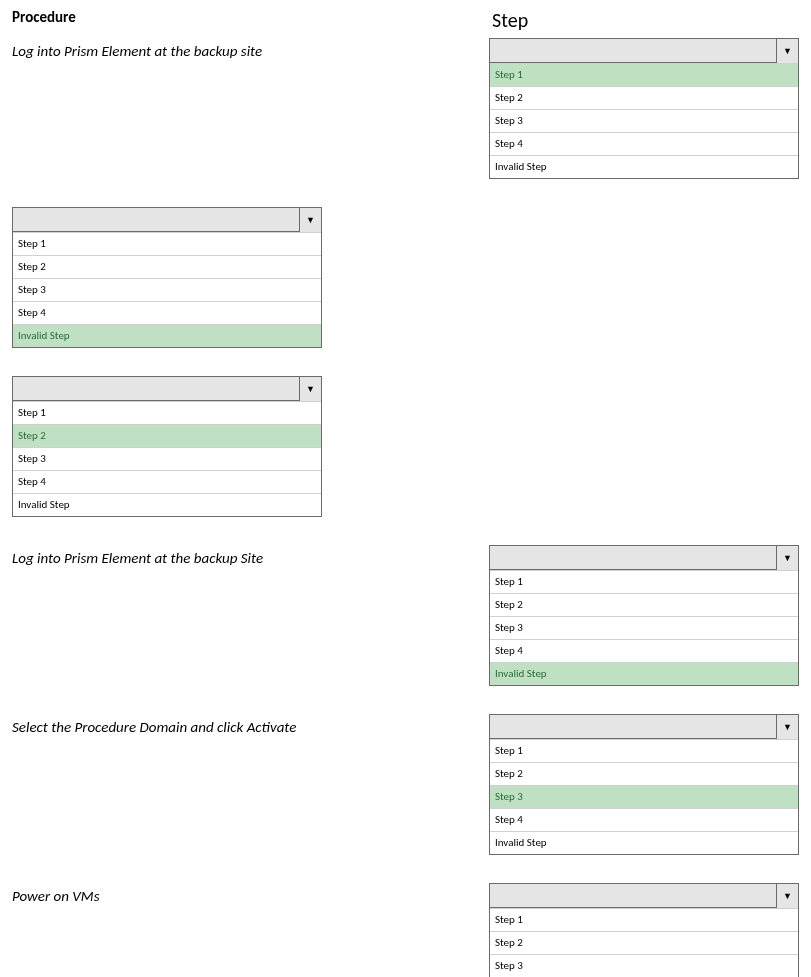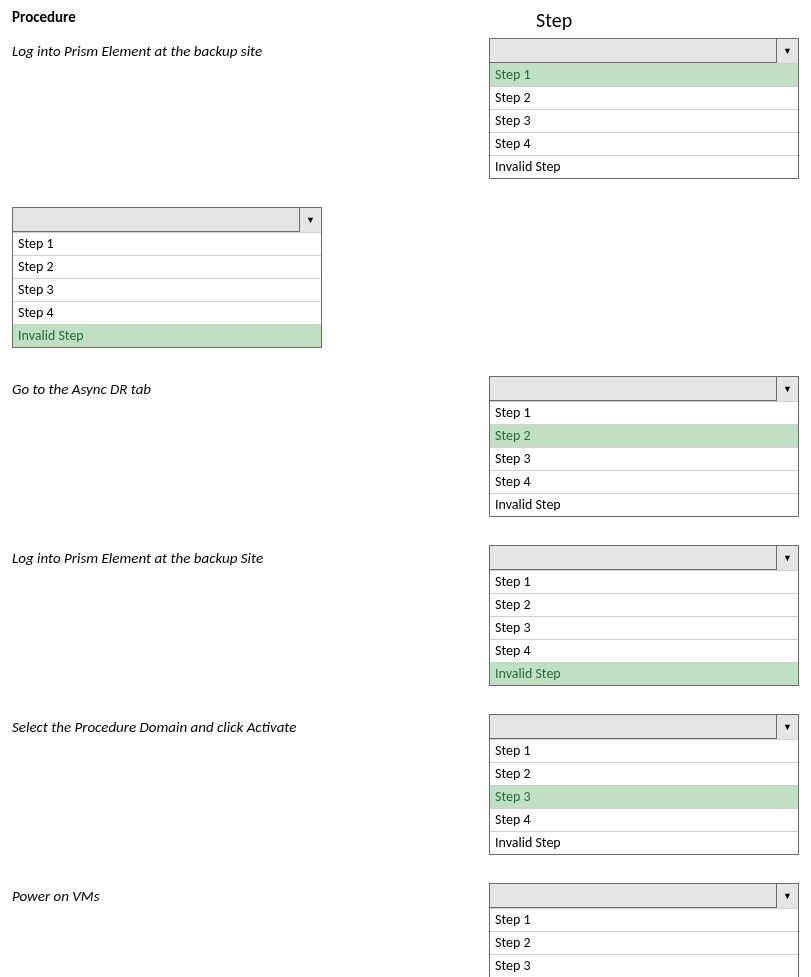--- a/index.html
+++ b/index.html
@@ -11,21 +11,20 @@
       font-family: Calibri, Arial, sans-serif;
       font-size: 15px;
       color: #000;
       background: #fff;
       padding: 8px 12px;
       width: 811px;
     }
     .headers {
       display: flex;
       margin-bottom: 6px;
-      gap: 44px;
     }
     .header-procedure {
       width: 480px;
       font-weight: bold;
       font-size: 15px;
     }
     .header-step {
       font-weight: normal;
       font-size: 20px;
     }
@@ -64,21 +63,21 @@
       height: 24px;
       border-left: 1px solid #6b6b6b;
       display: flex;
       align-items: center;
       justify-content: center;
       font-size: 9px;
       background: #e5e5e5;
     }
     .dropdown-option {
       padding: 1px 5px;
-      font-size: 14px;
+      font-size: 11px;
       line-height: 20px;
       border-top: 1px solid #d0d0d0;
     }
     .dropdown-option:first-of-type {
       border-top: none;
     }
     .dropdown-option.selected {
       background: #bfe0c2;
       color: #2a6b3a;
     }
@@ -117,21 +116,20 @@
           </div>
           <div class="dropdown-option">Step 1</div>
           <div class="dropdown-option">Step 2</div>
           <div class="dropdown-option">Step 3</div>
           <div class="dropdown-option">Step 4</div>
           <div class="dropdown-option selected">Invalid Step</div>
         </div>
       </div>
     </div>
     <div class="row">
-      <div class="procedure-cell">Go to the Async DR tab</div>
       <div class="step-cell">
         <div class="dropdown">
           <div class="dropdown-header">
             <div class="dropdown-header-value"></div>
             <div class="dropdown-arrow">▼</div>
           </div>
           <div class="dropdown-option">Step 1</div>
           <div class="dropdown-option selected">Step 2</div>
           <div class="dropdown-option">Step 3</div>
           <div class="dropdown-option">Step 4</div>

